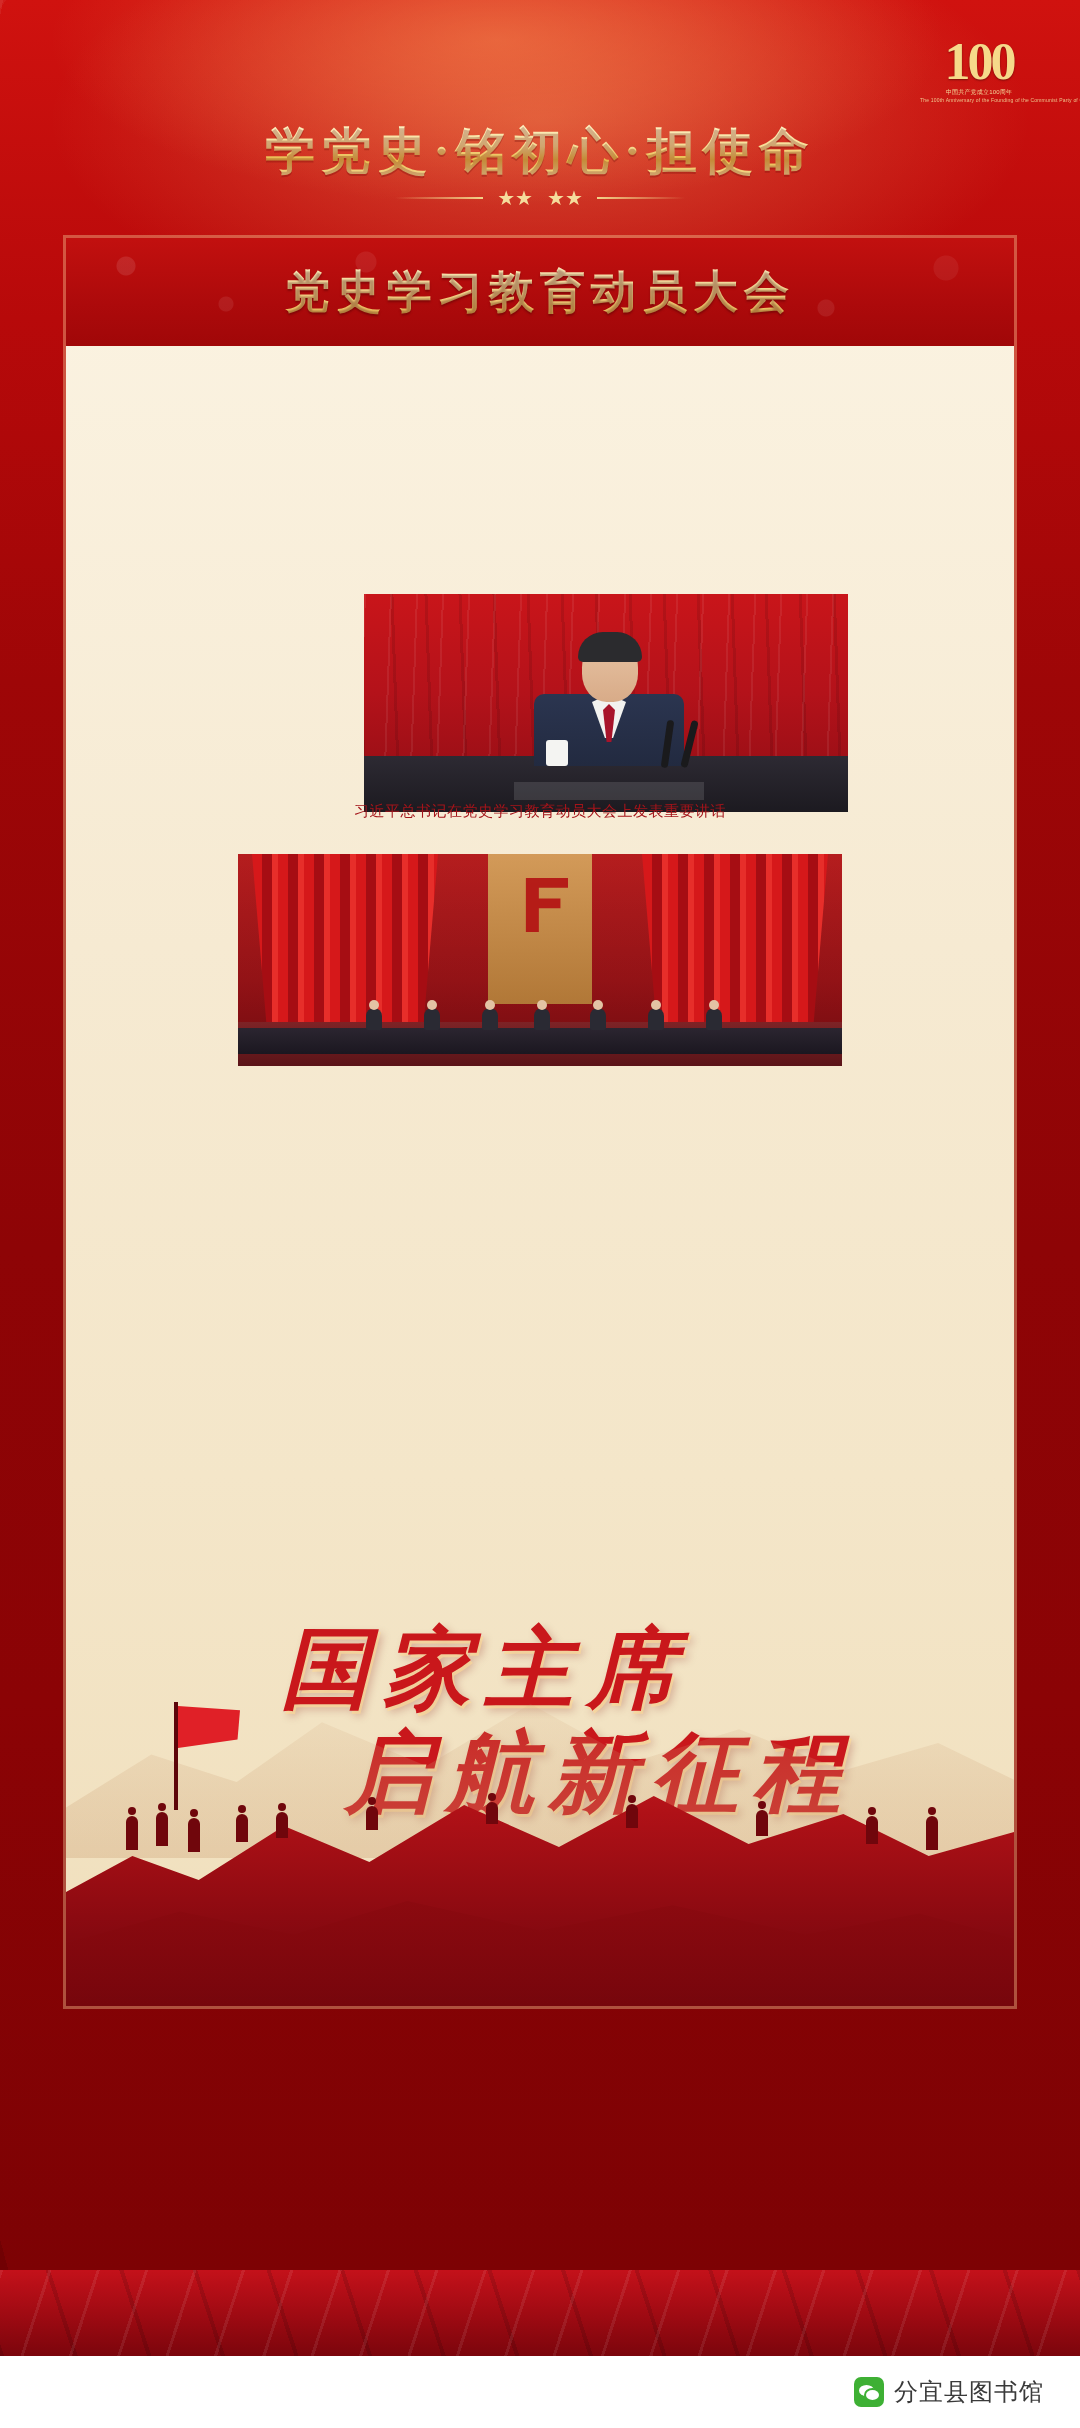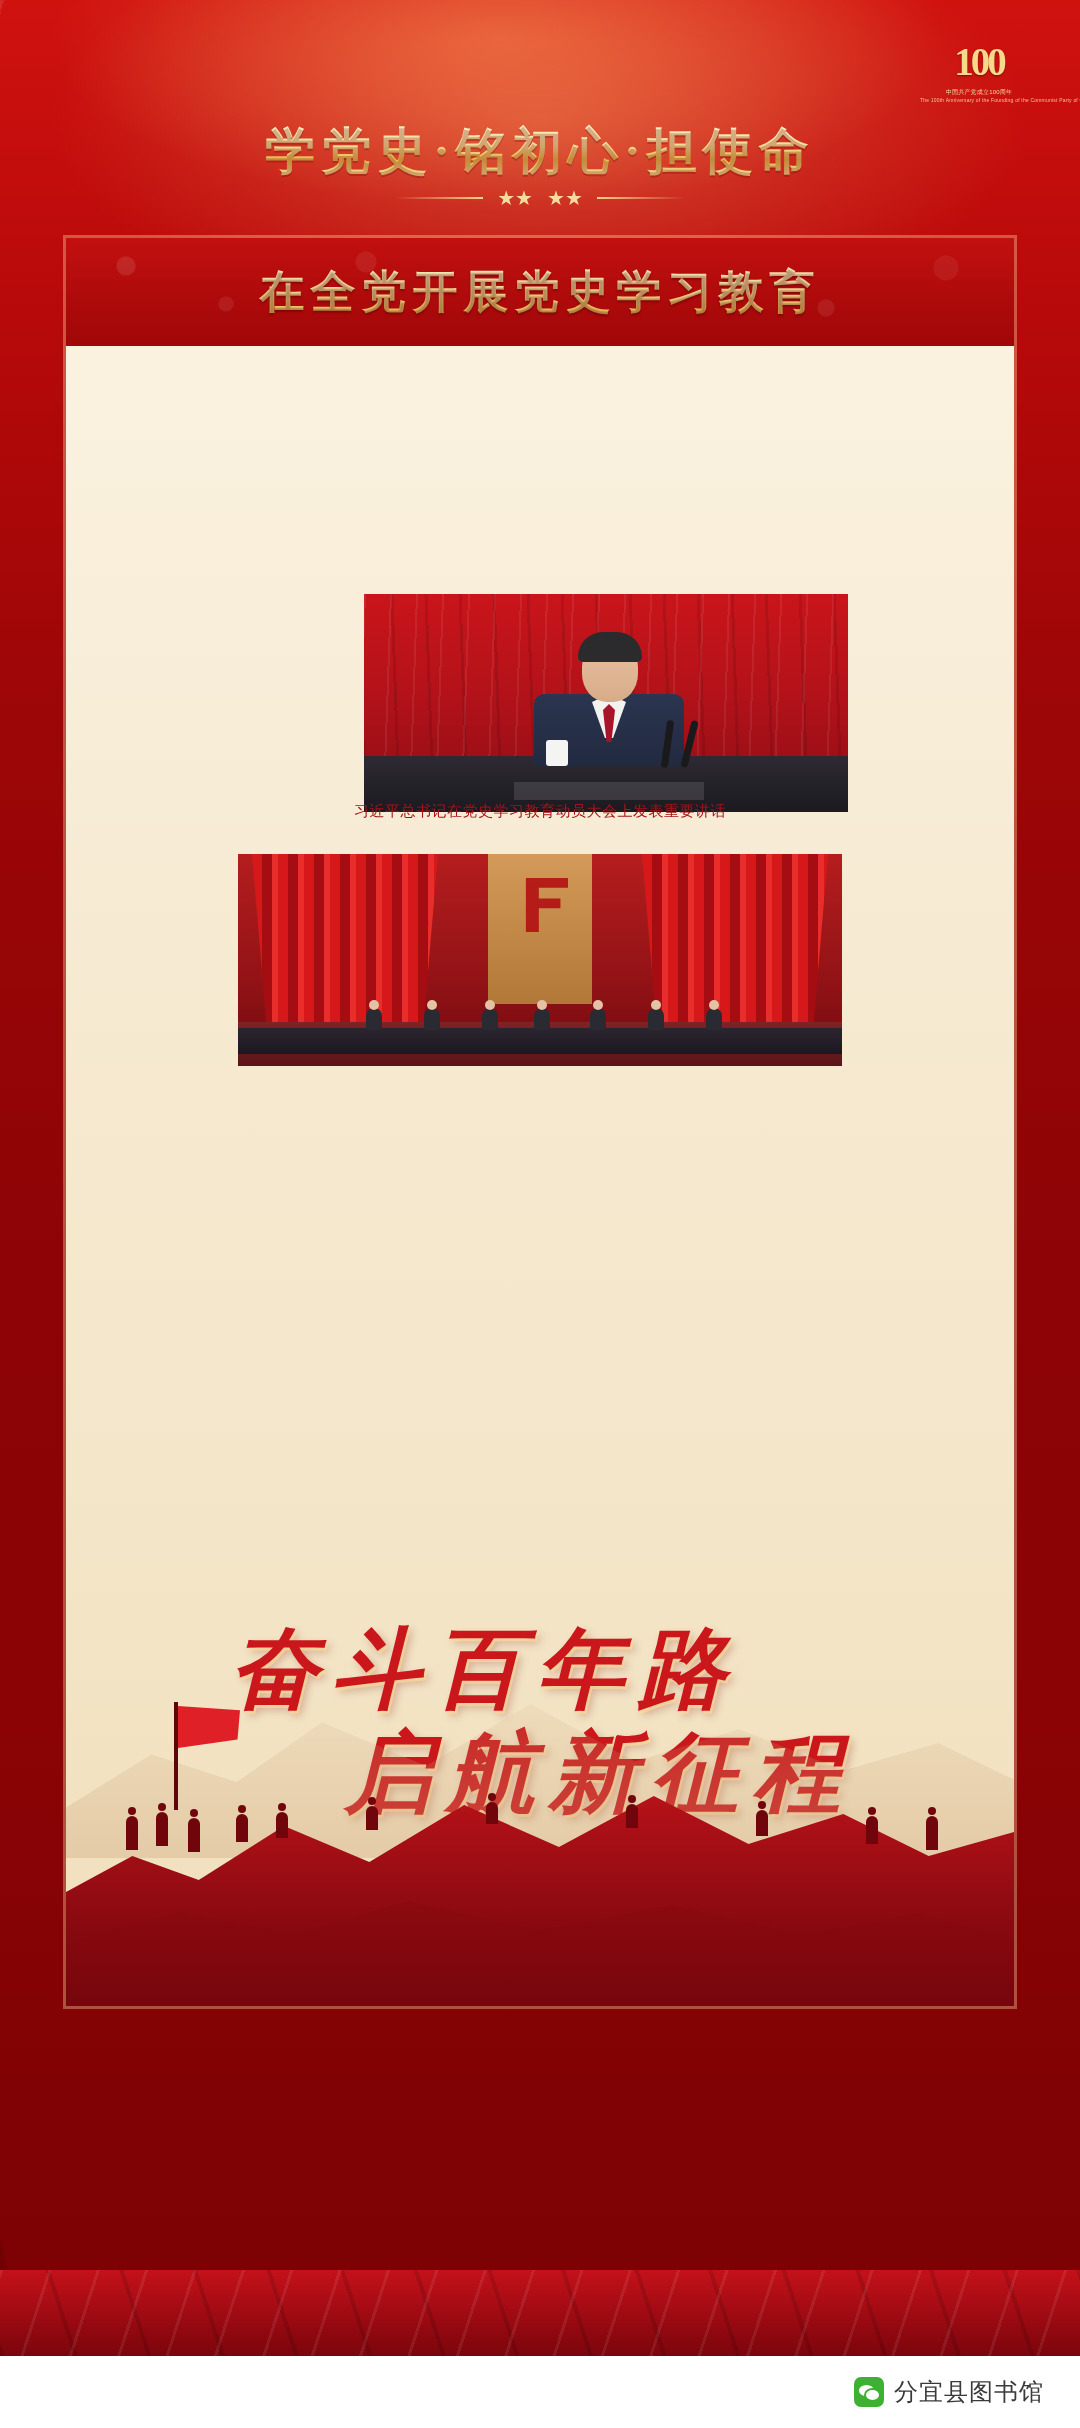--- a/index.html
+++ b/index.html
@@ -47,21 +47,21 @@
 
   
   .emblem {
     position: absolute;
     right: 42px; top: 36px;
     width: 118px; height: 78px;
     text-align: center;
   }
   .emblem .hundred {
     font-family: "Liberation Serif", serif;
-    font-size: 39px;
+    font-size: 52px;
     line-height: 52px;
     font-weight: bold;
     color: #f6d98a;
     letter-spacing: -3px;
     text-shadow: 0 1px 2px rgba(0,0,0,.4);
   }
   .emblem .em-l1, .emblem .em-l2 {
     font-size: 6px;
     color: #f3d79a;
     line-height: 8px;
@@ -430,21 +430,21 @@
   <div class="subline-wrap">
     <span class="rule"></span>
     <span class="star">★★</span>
     <span class="star">★★</span>
     <span class="rule right"></span>
   </div>
 
   <div class="panel">
 
     <div class="panel-head"></div>
-    <div class="panel-title">在全党开展党史学习教育</div>
+    <div class="panel-title">党史学习教育动员大会</div>
 
     <div class="photo1">
       <div class="drape"></div>
       <div class="podium"></div>
       <div class="person-body"></div>
       <div class="person-shirt"></div>
       <div class="tie"></div>
       <div class="person-head"></div>
       <div class="person-hair"></div>
       <div class="mic m1"></div>
@@ -480,21 +480,21 @@
       <div class="seat" style="left:410px">
           <i></i>
         </div>
       <div class="seat" style="left:468px">
           <i></i>
         </div>
     </div>
 
 
     <div class="calligraphy">
-      <div class="cal-line l1">奋斗百年路</div>
+      <div class="cal-line l1">国家主席</div>
       <div class="cal-line l2">启航新征程</div>
     </div>
 
     <div class="mountains">
       <div class="mount-bg"></div>
       <div class="mount-red"></div>
       <div class="mount-red2"></div>
       <div class="flagpole"></div>
       <div class="flag"></div>
       <div class="crowd">

